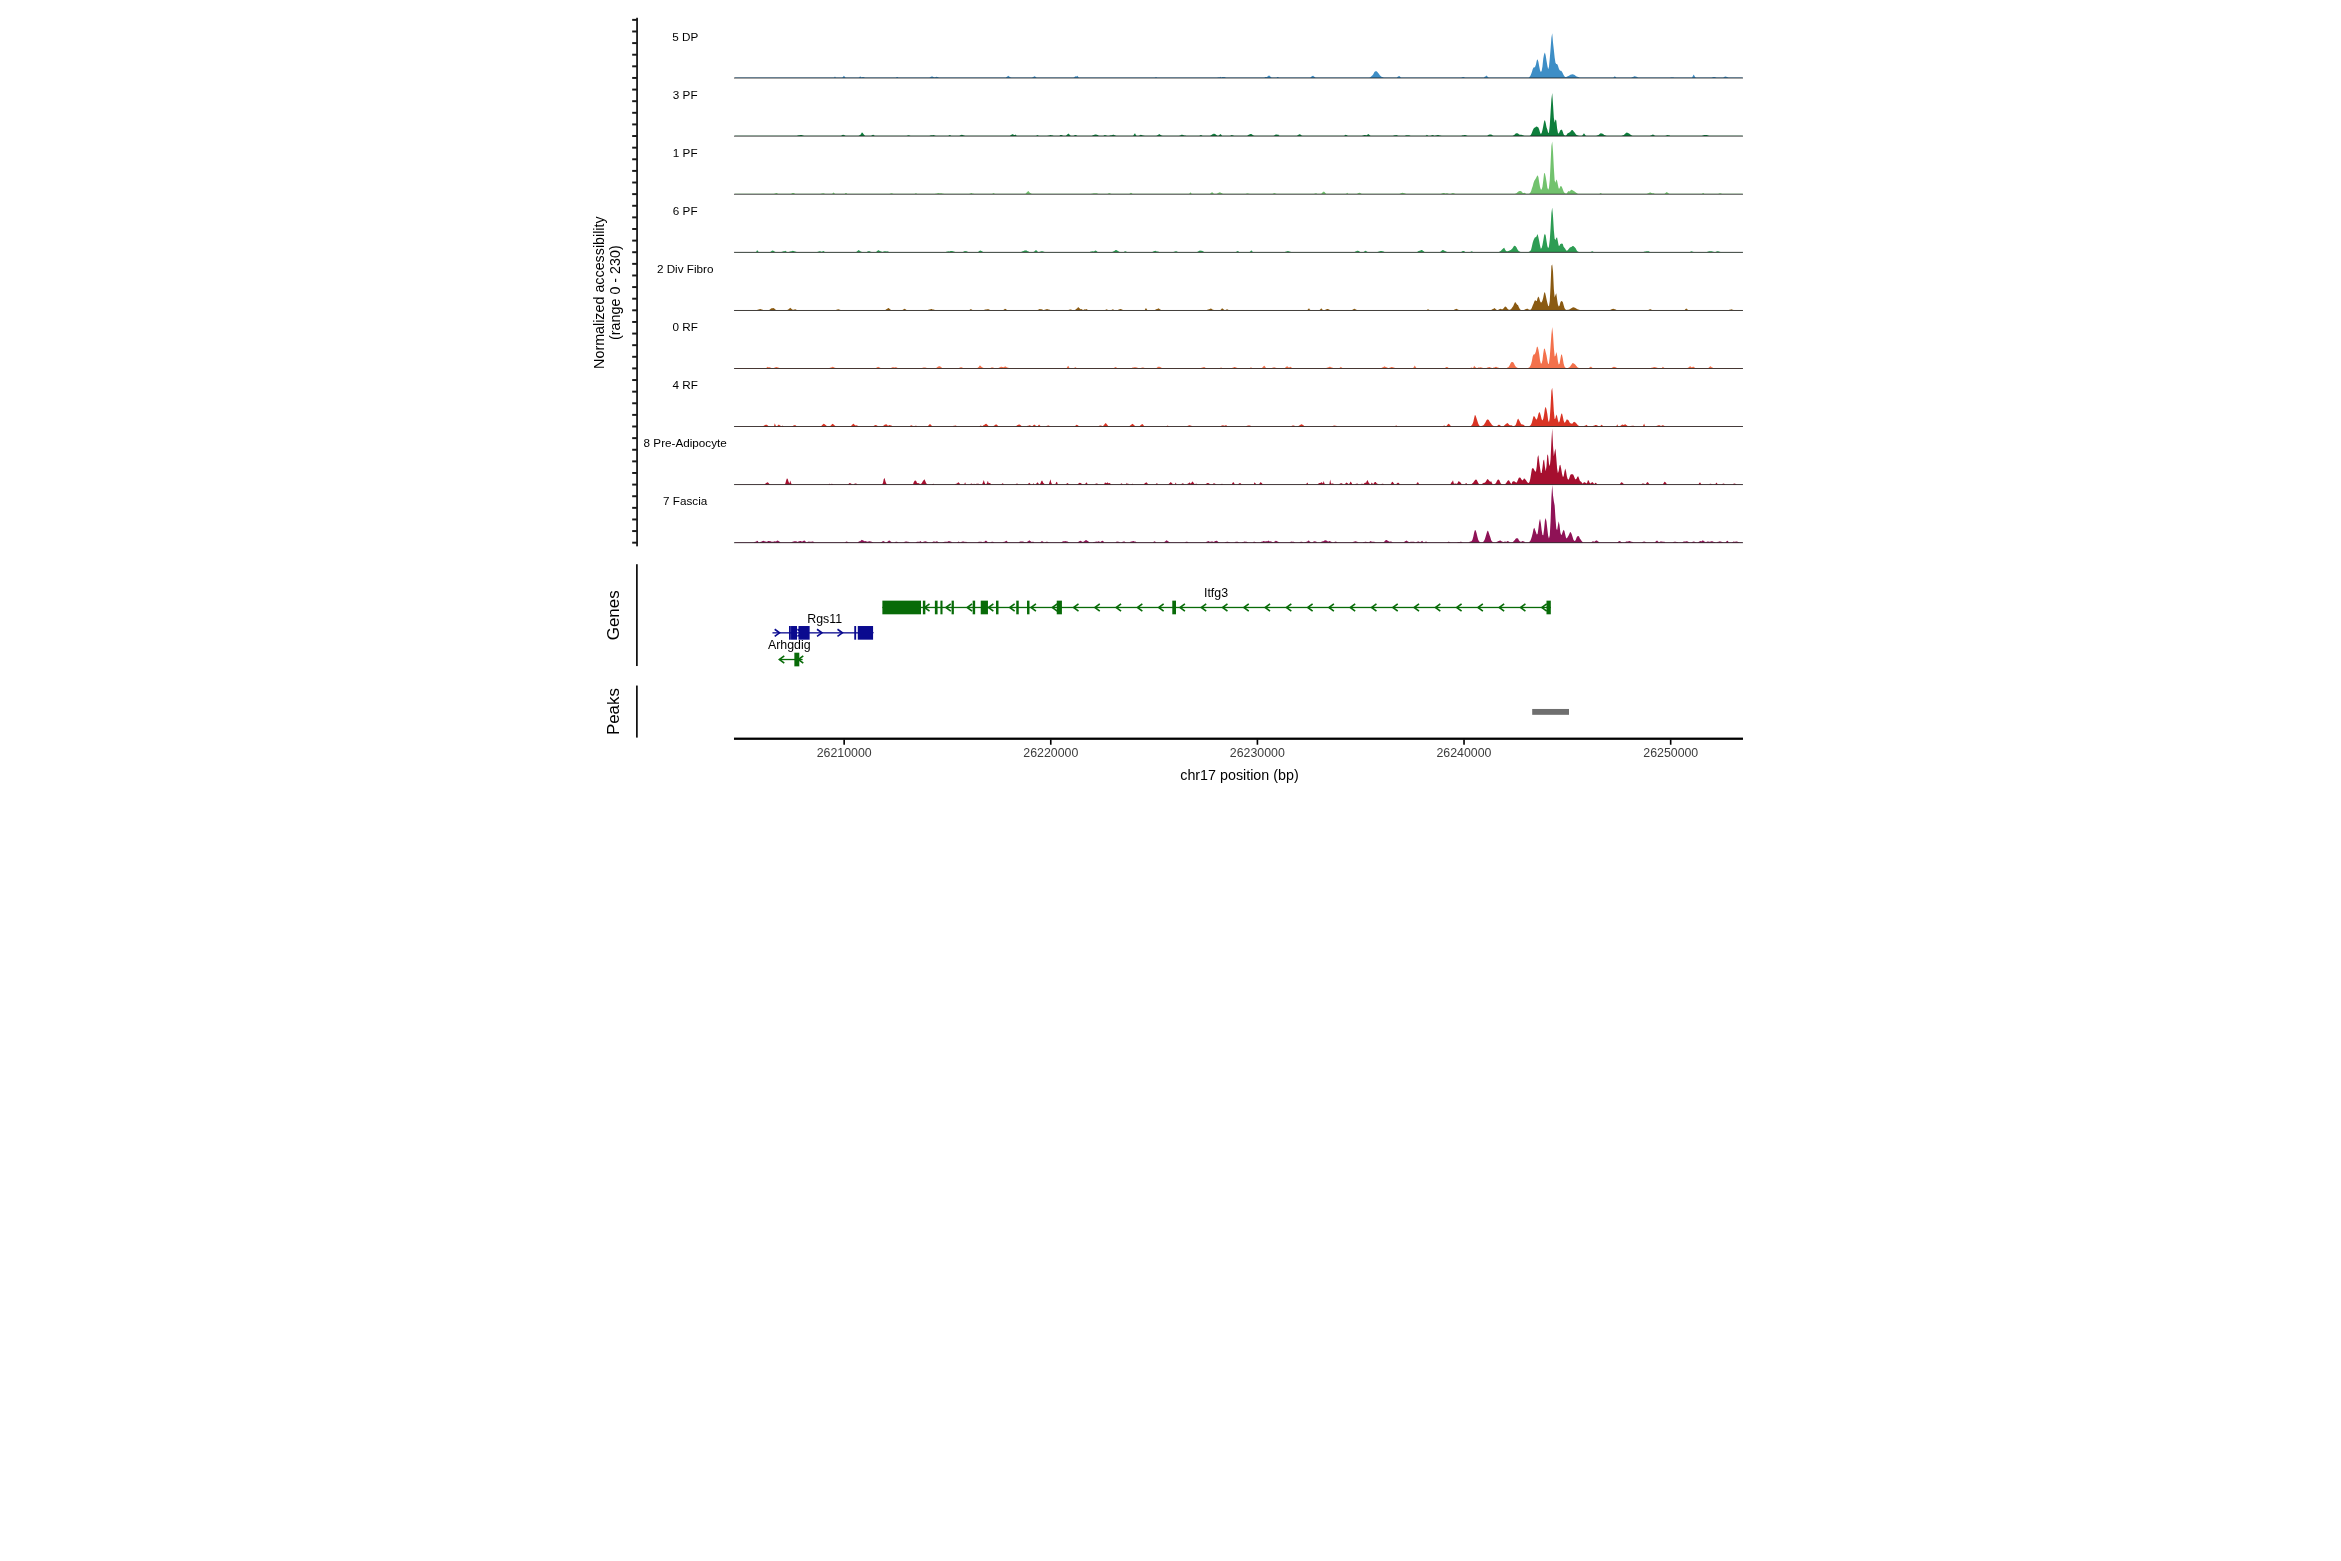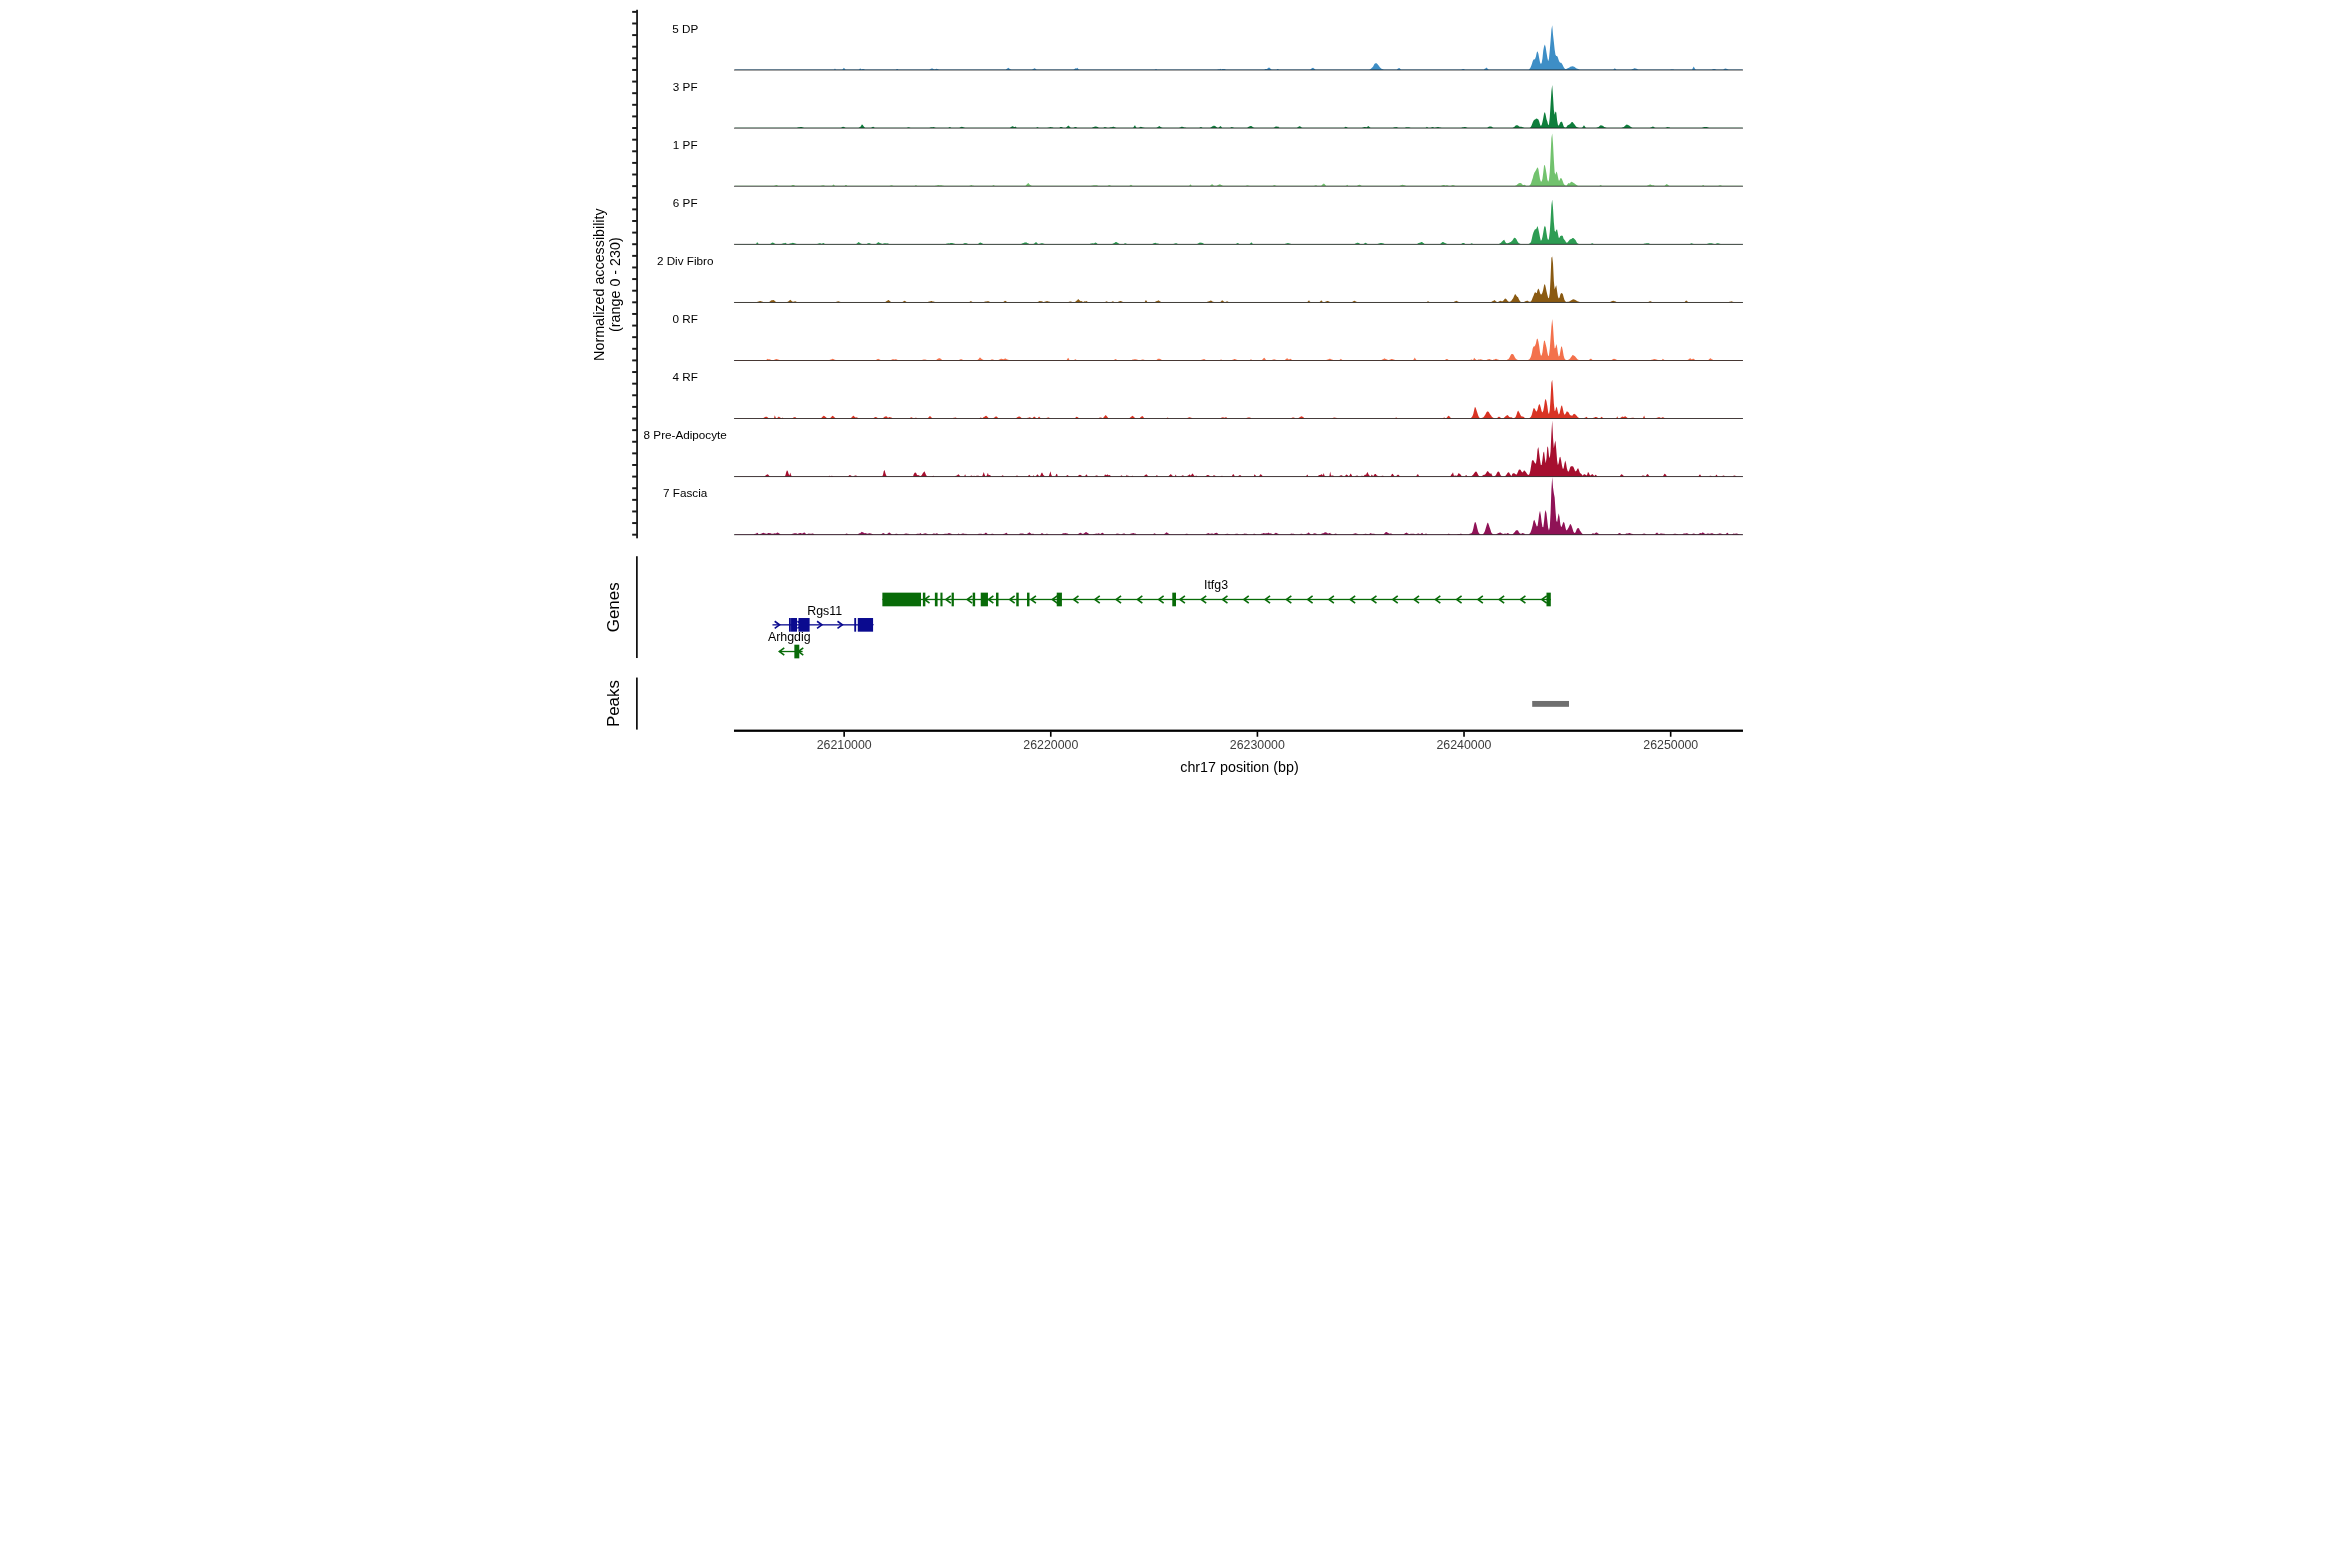--- a/index.html
+++ b/index.html
@@ -1,16 +1,16 @@
 <!DOCTYPE html>
 <html style="font-size:10.4px"><head>
 <meta charset="utf-8">
 <style>
   html,body{margin:0;padding:0;background:#ffffff;}
-  .fig-wrap{width:100%;max-width:1171px;margin:0 auto;}
+  .fig-wrap{width:100%;max-width:1171px;margin:8px auto;}
   svg{display:block;width:100%;height:auto;font-family:"Liberation Sans","DejaVu Sans",sans-serif;}
   text{fill:#000000;}
   .track-label{font-size:36px;}
   .axis-rot{font-size:44px;}
   .section-label{font-size:52px;}
   .x-tick-label{font-size:38px;fill:#3d3d3d;}
   .x-axis-title{font-size:44px;}
   .gene-label{font-size:38px;}
 </style>
 </head>

